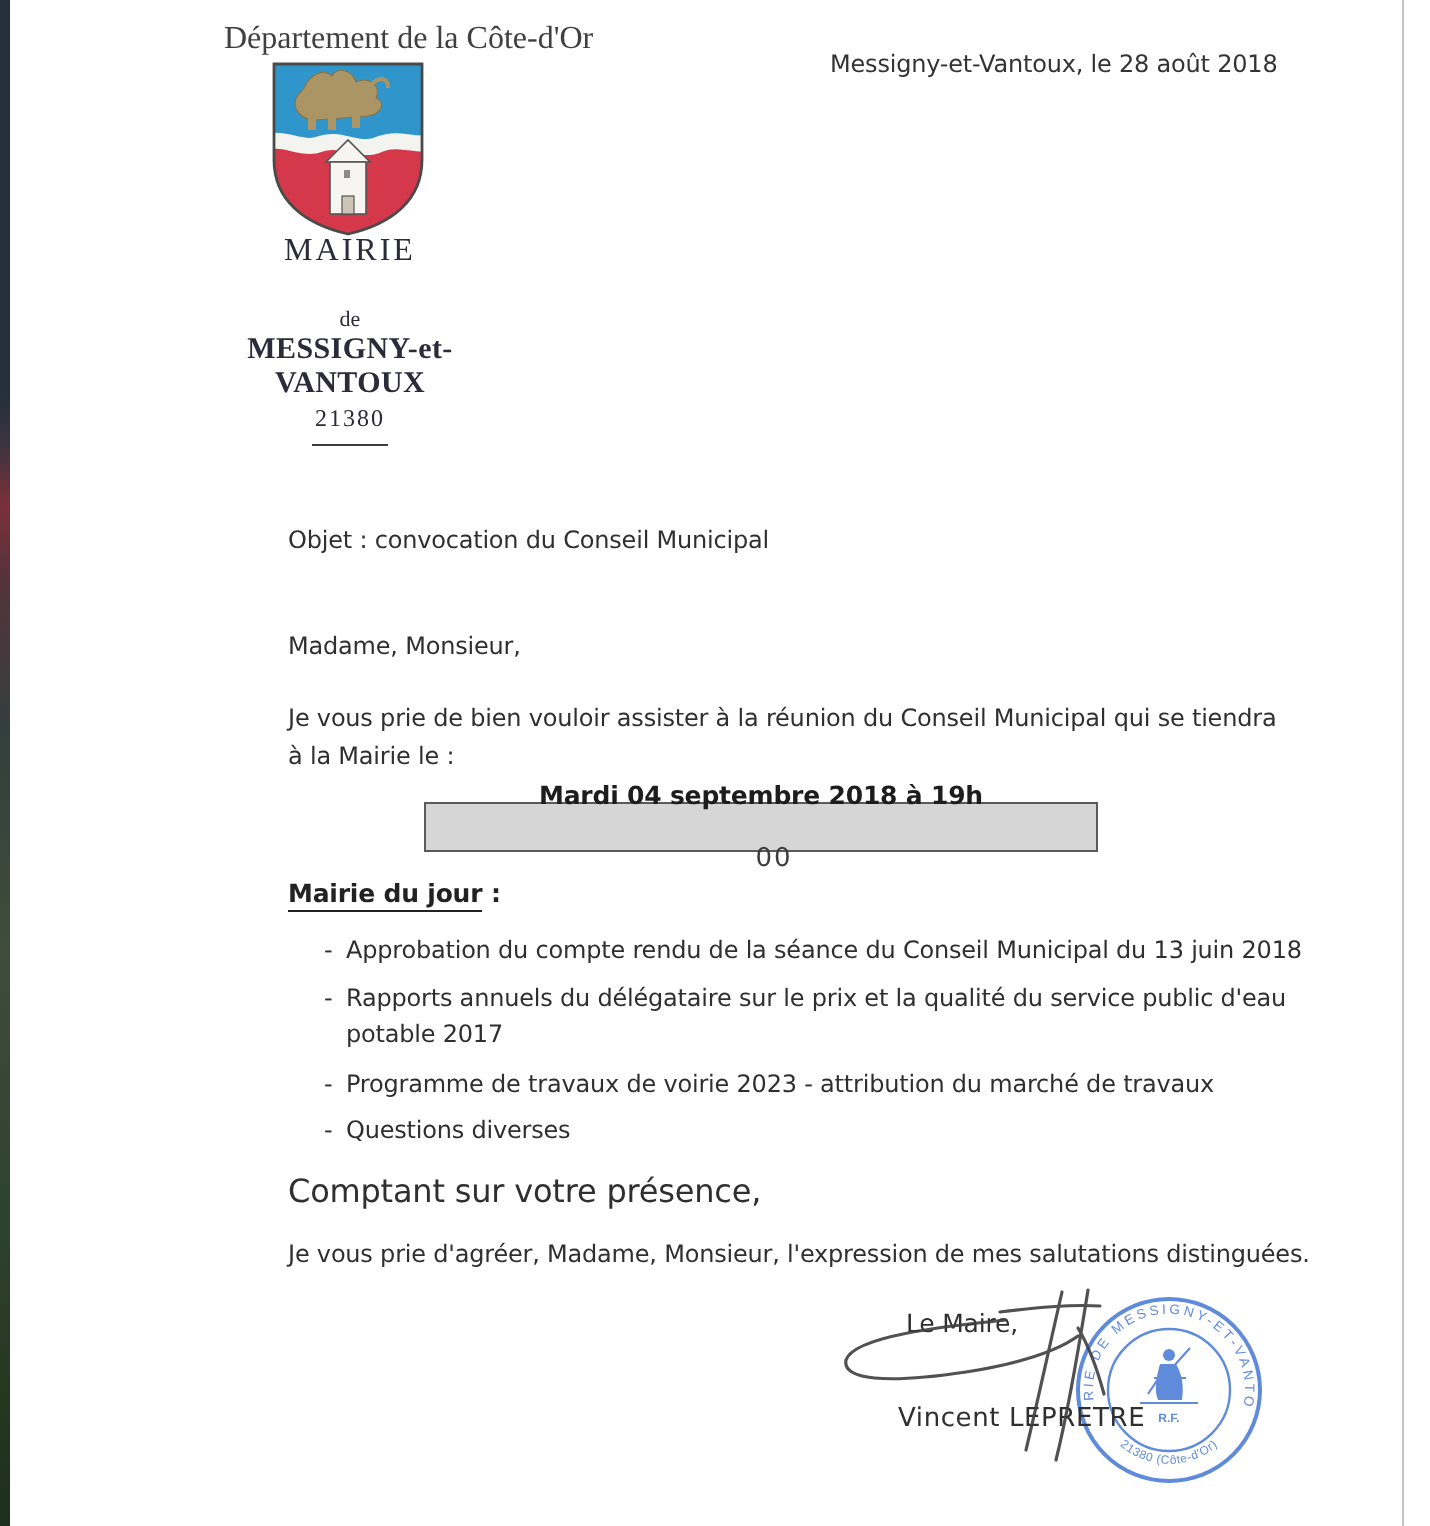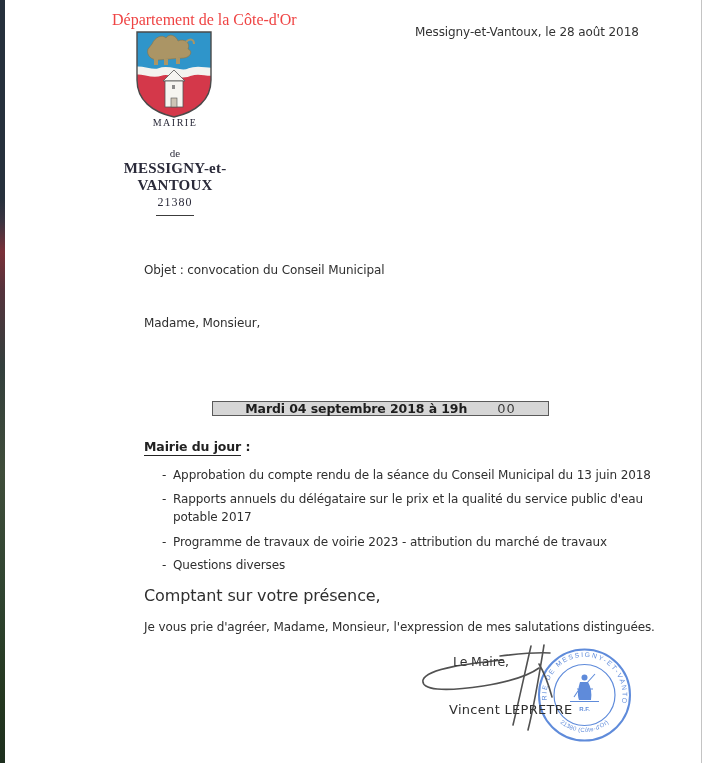--- a/index.html
+++ b/index.html
@@ -18,44 +18,44 @@
   .page-edge-line {
     position:absolute; left:701px; top:0; width:1px; height:763px;
     background:#c4c4c4;
   }
   .serif { font-family:"Liberation Serif", serif; }
   .comic { font-family:"DejaVu Sans", sans-serif; letter-spacing:-0.1px; }
   .nowrap { white-space:nowrap; }
 
   .dept {
     position:absolute; left:112px; top:11px;
-    font-size:16px; color:#ef4444;
+    font-size:16px; color:#404040;
   }
   .crest { position:absolute; left:132px; top:28px; }
 
   .mairie-block {
     position:absolute; left:93px; top:117px; width:164px;
     text-align:center; color:#2b2b3a;
   }
-  .mairie-label { font-size:10px; letter-spacing:1.5px; }
+  .mairie-label { font-size:16px; letter-spacing:1.5px; }
   .de-label { font-size:11px; margin-top:19px; }
   .commune { font-size:15px; font-weight:bold; margin-top:1px; letter-spacing:0.2px; }
   .cp { font-size:12px; margin-top:1px; letter-spacing:1px; }
   .rule { width:38px; border-top:1.4px solid #3c3c3c; margin:5px auto 0 auto; }
 
   .dateline { position:absolute; left:415px; top:25px; font-size:12px; color:#333; }
 
   .objet { position:absolute; left:144px; top:263px; font-size:12px; }
   .salutation { position:absolute; left:144px; top:316px; font-size:12px; }
   .intro { position:absolute; left:144px; top:350px; width:505px; font-size:12px; line-height:19px; }
 
   .meeting-box {
-    position:absolute; left:212px; top:401px; width:337px; height:15px;
+    position:absolute; left:212px; top:401px; width:337px; height:25px;
     background:#d6d6d6; border:1.4px solid #5a5a5a;
-    display:flex; align-items:center; justify-content:center; gap:17px;
+    display:flex; align-items:center; justify-content:center; gap:17px;flex-direction:column;
   }
   .meet-main { font-size:12.5px; font-weight:bold; color:#1d1d1d; }
   .meet-min { font-size:13px; color:#3d3d3d; letter-spacing:1px;margin-left:13px; }
 
   .agenda-title { position:absolute; left:144px; top:439px; font-size:12.5px; font-weight:bold; color:#222; }
   .agenda-title .u { border-bottom:1.6px solid #222; padding-bottom:1px; }
 
   .agenda-item {
     position:absolute; left:162px; width:520px;
     display:flex; font-size:12px; line-height:18px;
@@ -114,20 +114,21 @@
     <div class="de-label">de</div>
     <div class="commune">MESSIGNY-et-VANTOUX</div>
     <div class="cp">21380</div>
     <div class="rule"></div>
   </div>
 
   <div class="dateline comic nowrap">Messigny-et-Vantoux, le 28 août 2018</div>
 
   <div class="objet comic nowrap">Objet : convocation du Conseil Municipal</div>
   <div class="salutation comic nowrap">Madame, Monsieur,</div>
+  <div class="intro comic">Je vous prie de bien vouloir assister à la réunion du Conseil Municipal qui se tiendra à la Mairie le :</div>
 
   <div class="meeting-box comic">
     <span class="meet-main">Mardi 04 septembre 2018 à 19h</span>
     <span class="meet-min">00</span>
   </div>
 
   <div class="agenda-title comic nowrap">
     <span class="u">Mairie du jour</span><span> :</span>
   </div>
 

